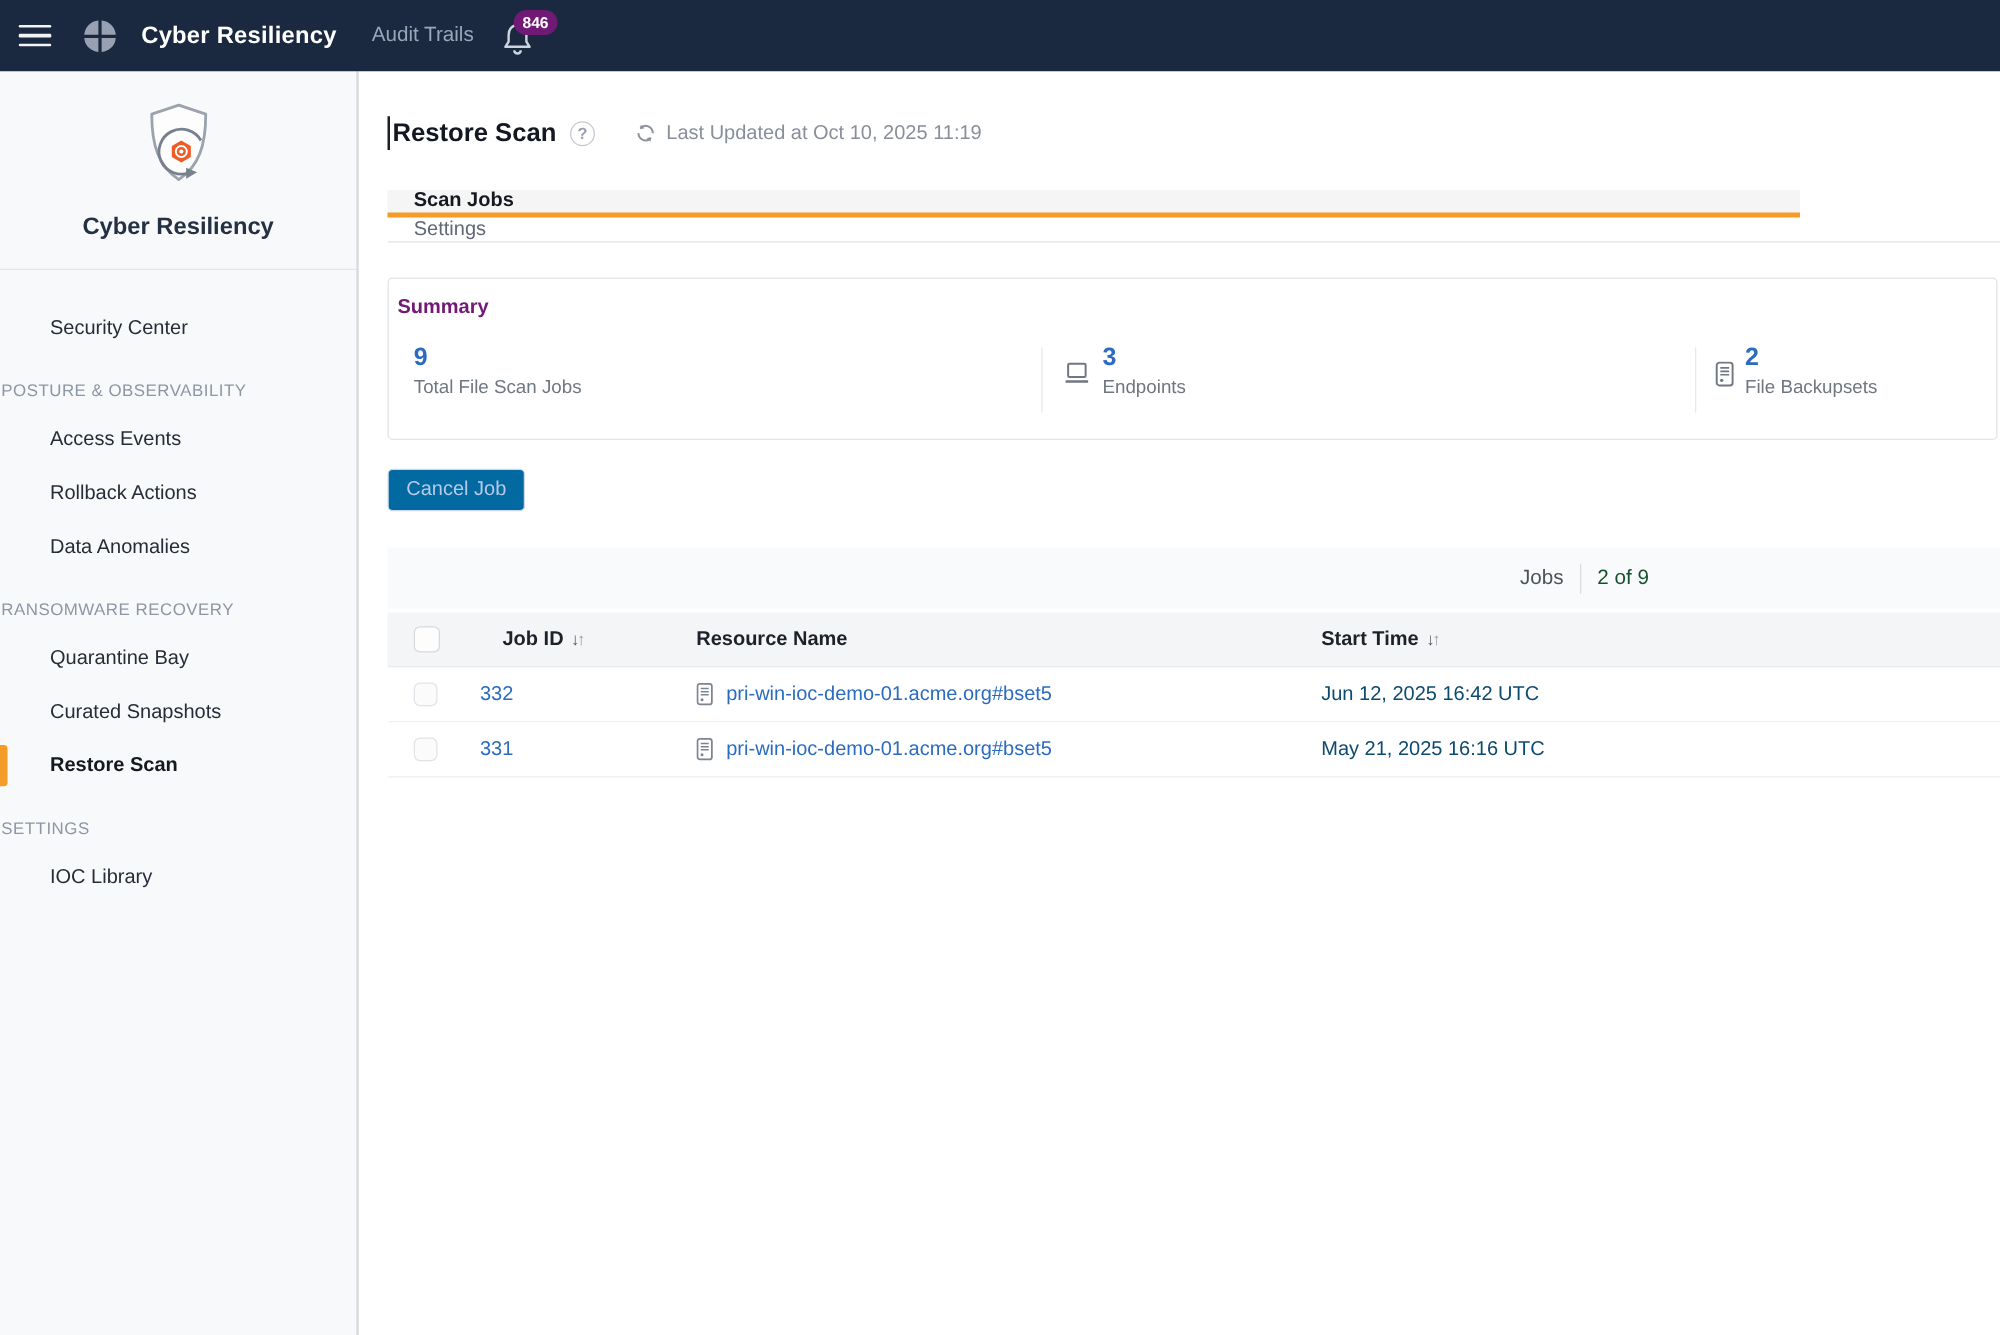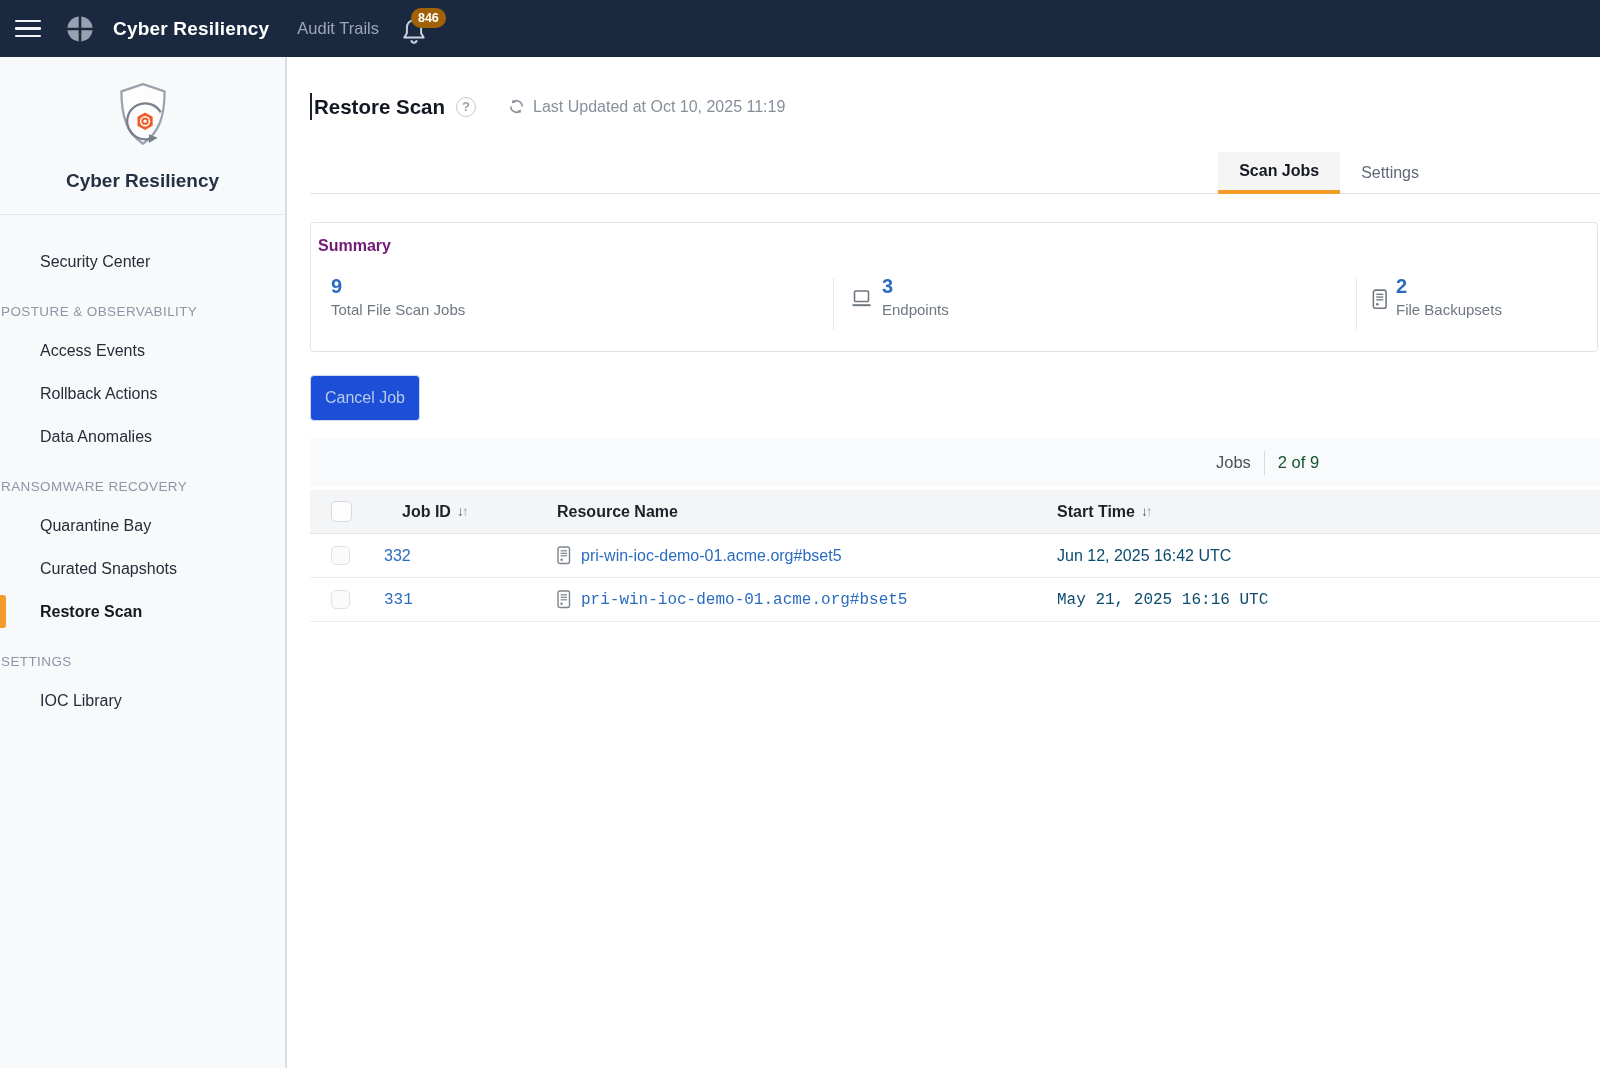--- a/index.html
+++ b/index.html
@@ -10,21 +10,21 @@
   .topbar { position:fixed; top:0; left:0; width:1600px; height:57px; background:#1b2940;
     display:flex; align-items:center; z-index:50; }
   .hamburger { width:26px; height:18px; margin-left:15px; display:flex; flex-direction:column;
     justify-content:space-between; cursor:pointer; }
   .hamburger span { display:block; height:2.4px; background:#f2f4f8; border-radius:1px; }
   .brand-logo { margin-left:23px; display:flex; align-items:center; }
   .topbar-title { margin-left:17px; color:#ffffff; font-size:19px; font-weight:bold; letter-spacing:.2px; }
   .topbar-link { margin-left:28px; color:#9aa5b8; font-size:16.5px; cursor:pointer; }
   .bell-wrap { position:relative; margin-left:20px; cursor:pointer; width:46px; height:40px; }
   .bell-wrap svg { position:absolute; left:2px; top:8px; }
-  .badge { position:absolute; left:12px; top:-1px; min-width:33px; height:20px; background:#a16207;
+  .badge { position:absolute; left:12px; top:-1px; min-width:33px; height:20px; background:#701a75;
     border-radius:10px; color:#fff; font-size:12.5px; font-weight:bold; display:flex;
     align-items:center; justify-content:center; padding:0 7px; }
 
   
   .sidebar { position:fixed; top:57px; left:0; width:287px; height:1011px; background:#f8f9fb;
     border-right:2px solid #d9dde2; }
   .side-brand { padding-top:23px; text-align:center; }
   .side-brand-name { margin-top:12px; font-size:19px; font-weight:bold; color:#243044; }
   .side-divider { margin-top:22px; border-bottom:1px solid #e3e6ea; }
   .nav { padding-top:25px; }
@@ -42,50 +42,50 @@
   .page-header { position:absolute; top:36px; left:21px; display:flex; align-items:center; }
   .title-caret { width:2px; height:27px; background:#1a202a; margin-right:2px; }
   .page-title { font-size:20.5px; font-weight:bold; color:#121721; }
   .help-icon { margin-left:11px; width:20px; height:20px; border:1.5px solid #c2c8cf; border-radius:50%;
     color:#9aa1aa; font-size:13px; font-weight:bold; display:flex; align-items:center;
     justify-content:center; cursor:pointer; }
   .refresh-wrap { margin-left:31px; display:flex; align-items:center; cursor:pointer; }
   .last-updated { margin-left:7px; font-size:16px; color:#878f9b; }
 
   .tabs-row { position:absolute; top:95px; left:21px; right:0; height:42px;
-    border-bottom:1px solid #e2e4e8; display:flex; justify-content:flex-end; padding-right:160px; }
+    border-bottom:1px solid #e2e4e8; display:flex; justify-content:flex-end; padding-right:160px;flex-direction:column; }
   .tab { height:42px; display:flex; align-items:center; padding:0 21px; font-size:16px;
     color:#5f6877; cursor:pointer; }
   .tab.active { background:#f5f5f6; font-weight:bold; color:#15191f;
     border-bottom:4px solid #f49b28; }
 
   .summary-card { position:absolute; top:165px; left:21px; width:1288px; height:130px;
     border:1px solid #e0e3e8; border-radius:4px; background:#fff; }
   .summary-title { position:absolute; top:14px; left:7px; font-size:16px; font-weight:bold; color:#701a75; }
   .stat { position:absolute; top:52px; display:flex; align-items:center; }
   .stat .txt .v { font-size:20px; font-weight:bold; color:#2b6cc0; line-height:22px; }
   .stat .txt .l { margin-top:4px; font-size:15px; color:#6f7781; }
   .stat .sicon { margin-right:8px; margin-top:10px; }
   .stat-div { position:absolute; top:55px; width:1px; height:52px; background:#e6e8ec; }
 
-  .cancel-btn { position:absolute; top:318px; left:21px; width:110px; height:46px; background:#1d4ed8;
+  .cancel-btn { position:absolute; top:318px; left:21px; width:110px; height:34px; background:#0369a1;
     border:1px solid #ccd9ee; border-radius:4px; color:#b6cbe8; font-size:16px;
     font-family:inherit; cursor:default; }
 
   .jobs-bar { position:absolute; top:381px; left:21px; right:0; height:49px; background:#f9fafb; }
   .jobs-count { position:absolute; left:906px; top:0; height:100%; display:flex; align-items:center; }
   .jobs-count .lbl { font-size:16.5px; color:#4c525b; }
   .jobs-count .sep { width:1px; height:24px; background:#d8dce0; margin:0 13px; }
   .jobs-count .val { font-size:16.5px; color:#14532d; }
 
   .thead { position:absolute; top:433px; left:21px; right:0; height:44px; background:#f4f5f7;
     border-bottom:1px solid #e4e6ea; }
   .trow { position:absolute; left:21px; right:0; height:44px; background:#fff;
     border-bottom:1px solid #eceef1; }
-  .trow.r0 { top:477px; } .trow.r1 { top:521px;font-family:Liberation Mono, monospace; }
+  .trow.r0 { top:477px; } .trow.r1 { top:521px; }
   .cell { position:absolute; top:0; height:100%; display:flex; align-items:center; }
   .c-check { left:21px; }
   .c-jobid-h { left:64px;margin-left:28px; } .c-jobid { left:74px; }
   .c-res { left:247px; } .c-time { left:747px; }
   .th-label { font-size:16px; font-weight:bold; color:#1d222a; }
   .sort { margin-left:6px; font-size:13.5px; letter-spacing:-2px; }
   .sort .dn { color:#50565e; font-weight:bold; } .sort .up { color:#9aa0a8; font-weight:bold; }
   .checkbox { width:21px; height:21px; background:#fdfdfe; border:1px solid #d6dade;
     border-radius:5px; cursor:pointer; }
   .trow .checkbox { width:19px; height:19px; background:#fbfbfc; border-color:#dfe3e7; }

